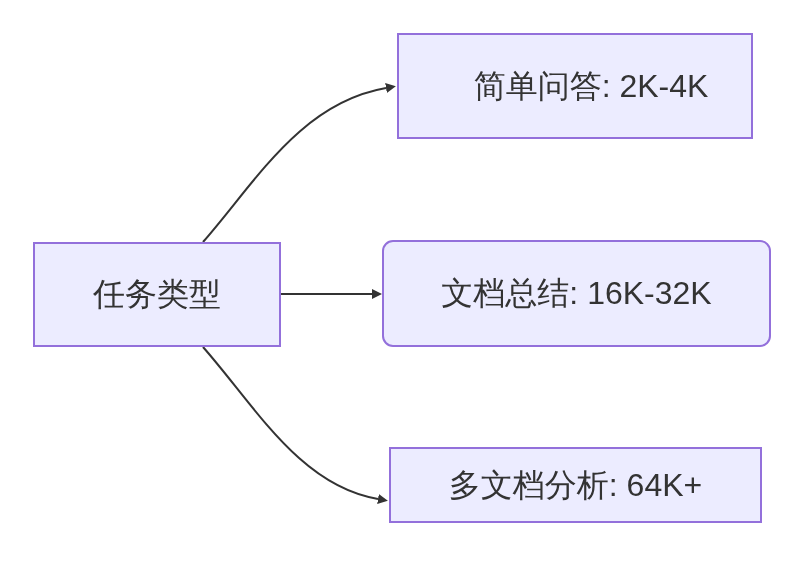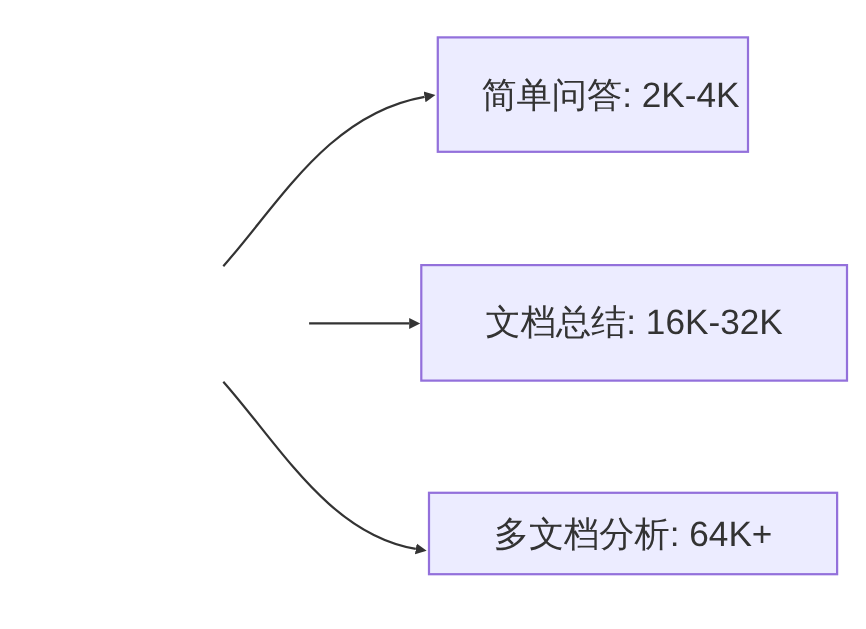--- a/index.html
+++ b/index.html
@@ -61,26 +61,29 @@
     <defs>
       <marker id="arrowhead" viewBox="0 0 12 12" refX="0" refY="6" markerWidth="12" markerHeight="12" markerUnits="userSpaceOnUse" orient="auto">
         <path d="M0,1 L10,6 L0,11 Z"></path>
       </marker>
     </defs>
     <path class="edge" d="M203,242 C255,183 300,103 386,88" marker-end="url(#arrowhead)"></path>
     <path class="edge" d="M281,294 L372,294" marker-end="url(#arrowhead)"></path>
     <path class="edge" d="M203,347 C255,406 300,486 378,499" marker-end="url(#arrowhead)"></path>
   </svg>
 
+  <div class="node" style="left:33px; top:242px; width:248px; height:105px;">
+    <span>任务类型</span>
+  </div>
 
-  <div class="node" style="left:397px; top:33px; width:284px; height:106px;padding-left:32px;">
+  <div class="node" style="left:397px; top:33px; width:356px; height:106px;padding-left:32px;">
     <span>简单问答: 2K-4K</span>
   </div>
 
-  <div class="node" style="left:382px; top:240px; width:389px; height:107px;">
+  <div class="node" style="left:382px; top:240px; width:389px; height:107px;border-radius:11px;">
     <span>文档总结: 16K-32K</span>
   </div>
 
   <div class="node" style="left:389px; top:447px; width:373px; height:76px;">
     <span>多文档分析: 64K+</span>
   </div>
 
 </div>
 
 </body></html>

